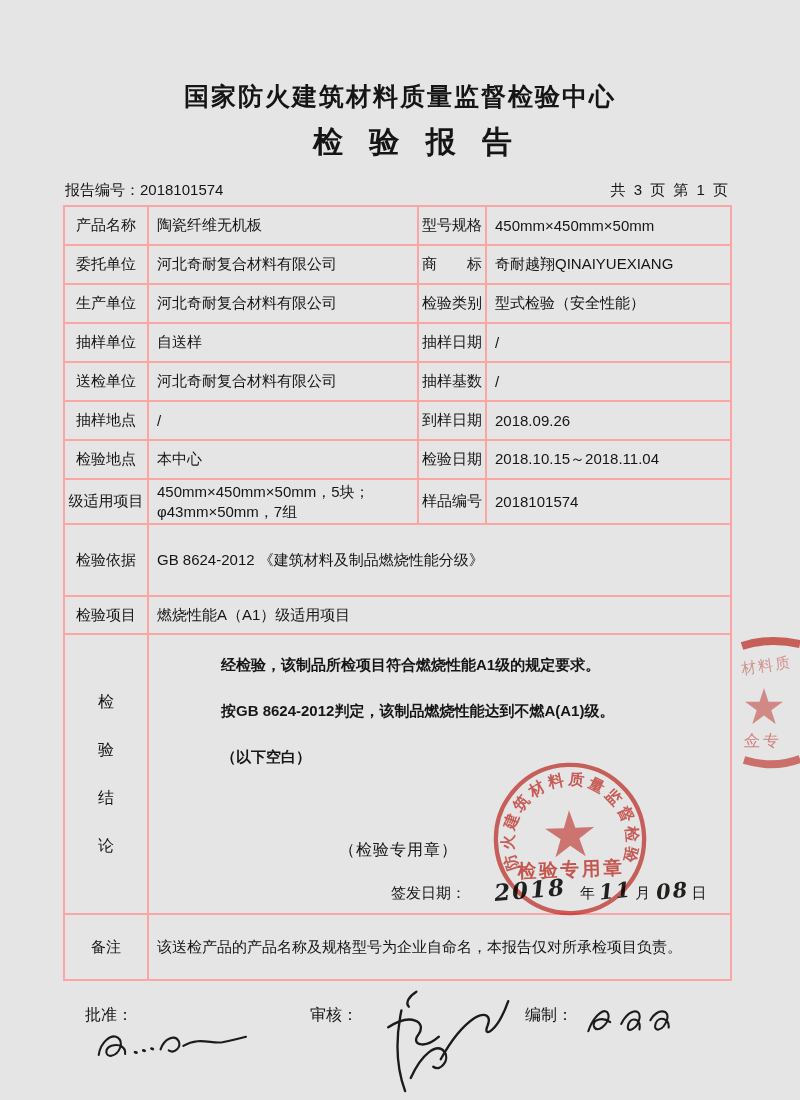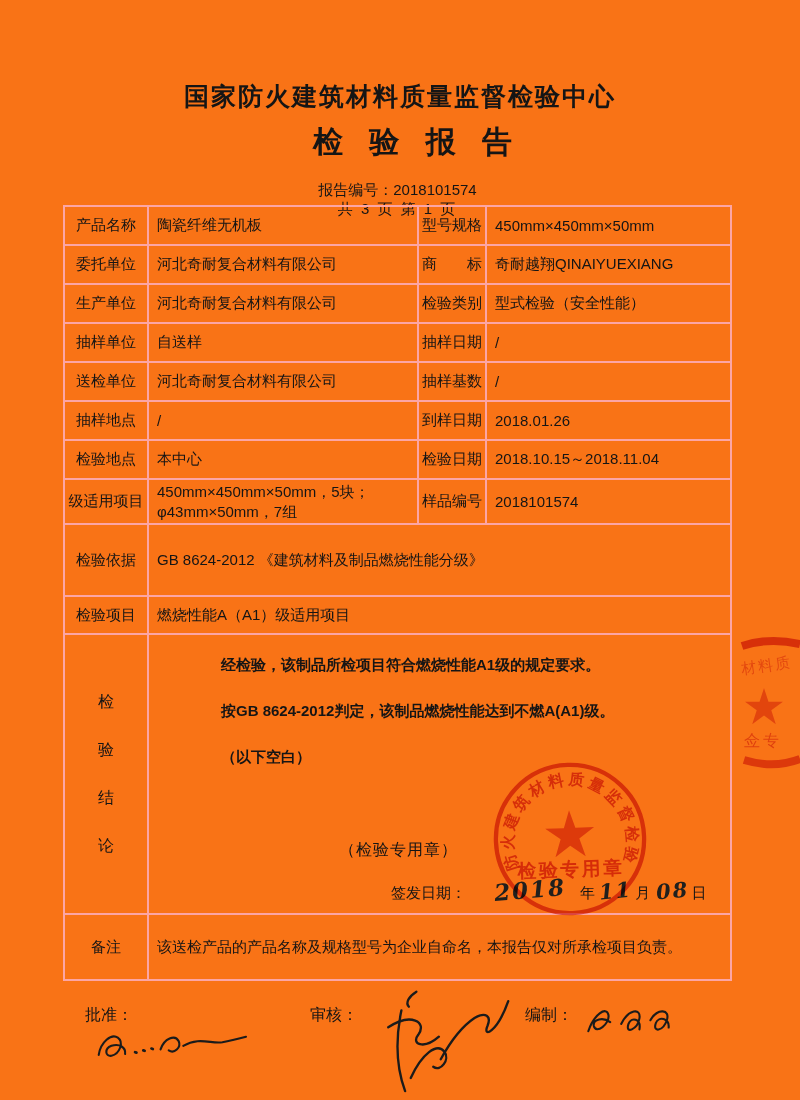--- a/index.html
+++ b/index.html
@@ -5,40 +5,39 @@
   * { box-sizing: border-box; margin: 0; padding: 0; }
   html, body { width: 800px; height: 1100px; }
   body {
     font-family: "Liberation Sans", sans-serif;
     background: #fbfbf9;
     color: #151515;
   }
   .page {
     position: relative;
     width: 800px; height: 1100px;
-    background: #f97316;
+    background: #e5e5e5;
     overflow: hidden;
   }
 
   
   .org-title {
     position: absolute; top: 80px; left: 0; width: 100%;
     text-align: center;
     font-size: 25px; font-weight: bold; letter-spacing: 2px;
   }
   .doc-title {
     position: absolute; top: 122px; left: 17px; width: 100%;
     text-align: center;
     font-size: 30px; font-weight: bold; letter-spacing: 9px;
   }
   .meta-row {
     position: absolute; top: 181px; left: 65px; width: 665px;
-    display: flex; justify-content: space-between; align-items: center;
+    display: flex; justify-content: space-between; align-items: flex-start;
     font-size: 15px;
-    flex-direction: column;
   }
   .meta-pages { letter-spacing: 2px; }
 
   
   table.report {
     position: absolute; top: 205px; left: 63px;
     width: 667px;
     border-collapse: collapse;
     table-layout: fixed;
     font-size: 15px;
@@ -166,21 +165,21 @@
       <tr class="r-std">
         <td class="lbl">送检单位</td>
         <td class="val">河北奇耐复合材料有限公司</td>
         <td class="lbl">抽样基数</td>
         <td class="val">/</td>
       </tr>
       <tr class="r-std">
         <td class="lbl">抽样地点</td>
         <td class="val">/</td>
         <td class="lbl">到样日期</td>
-        <td class="val">2018.01.26</td>
+        <td class="val">2018.09.26</td>
       </tr>
       <tr class="r-std">
         <td class="lbl">检验地点</td>
         <td class="val">本中心</td>
         <td class="lbl">检验日期</td>
         <td class="val">2018.10.15～2018.11.04</td>
       </tr>
       <tr class="r-qty">
         <td class="lbl">级适用项目</td>
         <td class="val two-line">450mm×450mm×50mm，5块； φ43mm×50mm，7组</td>

